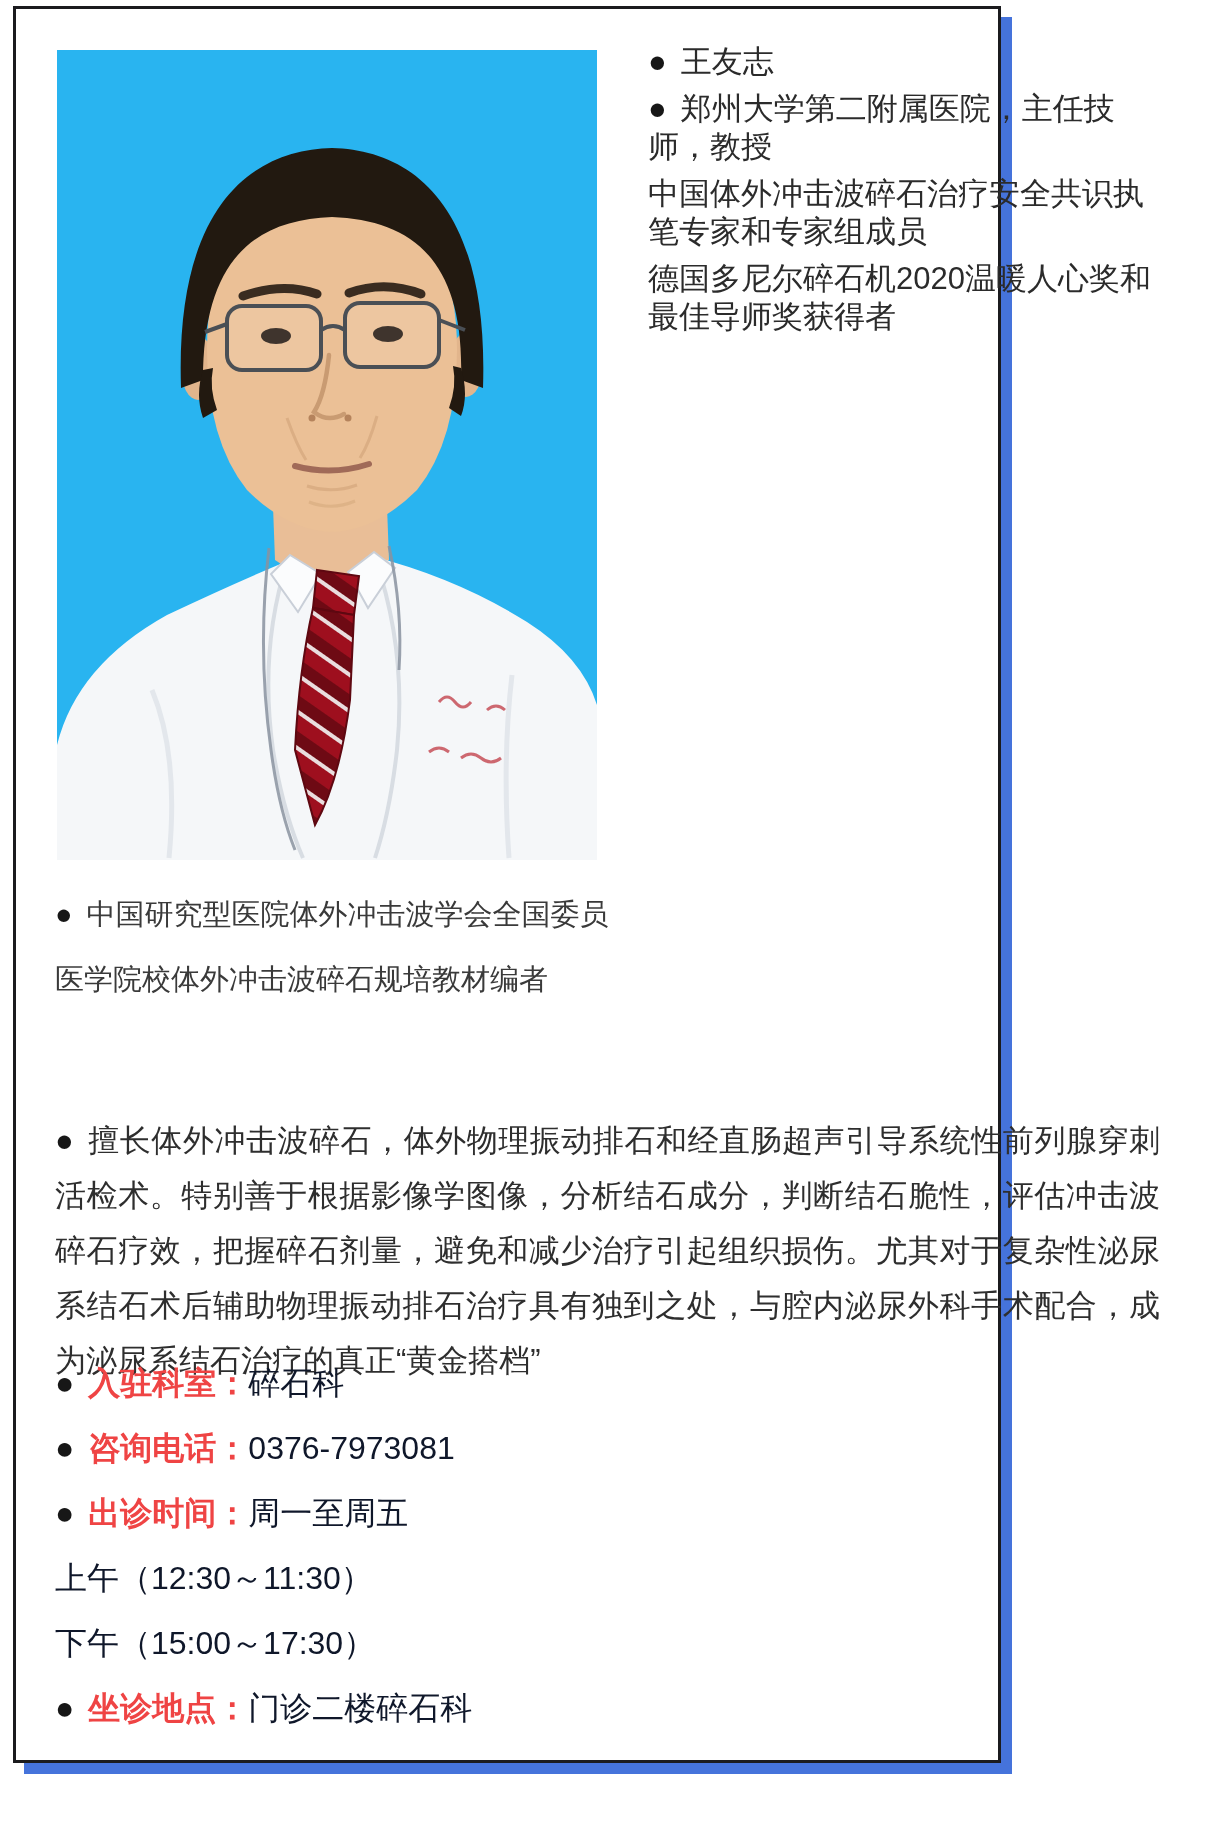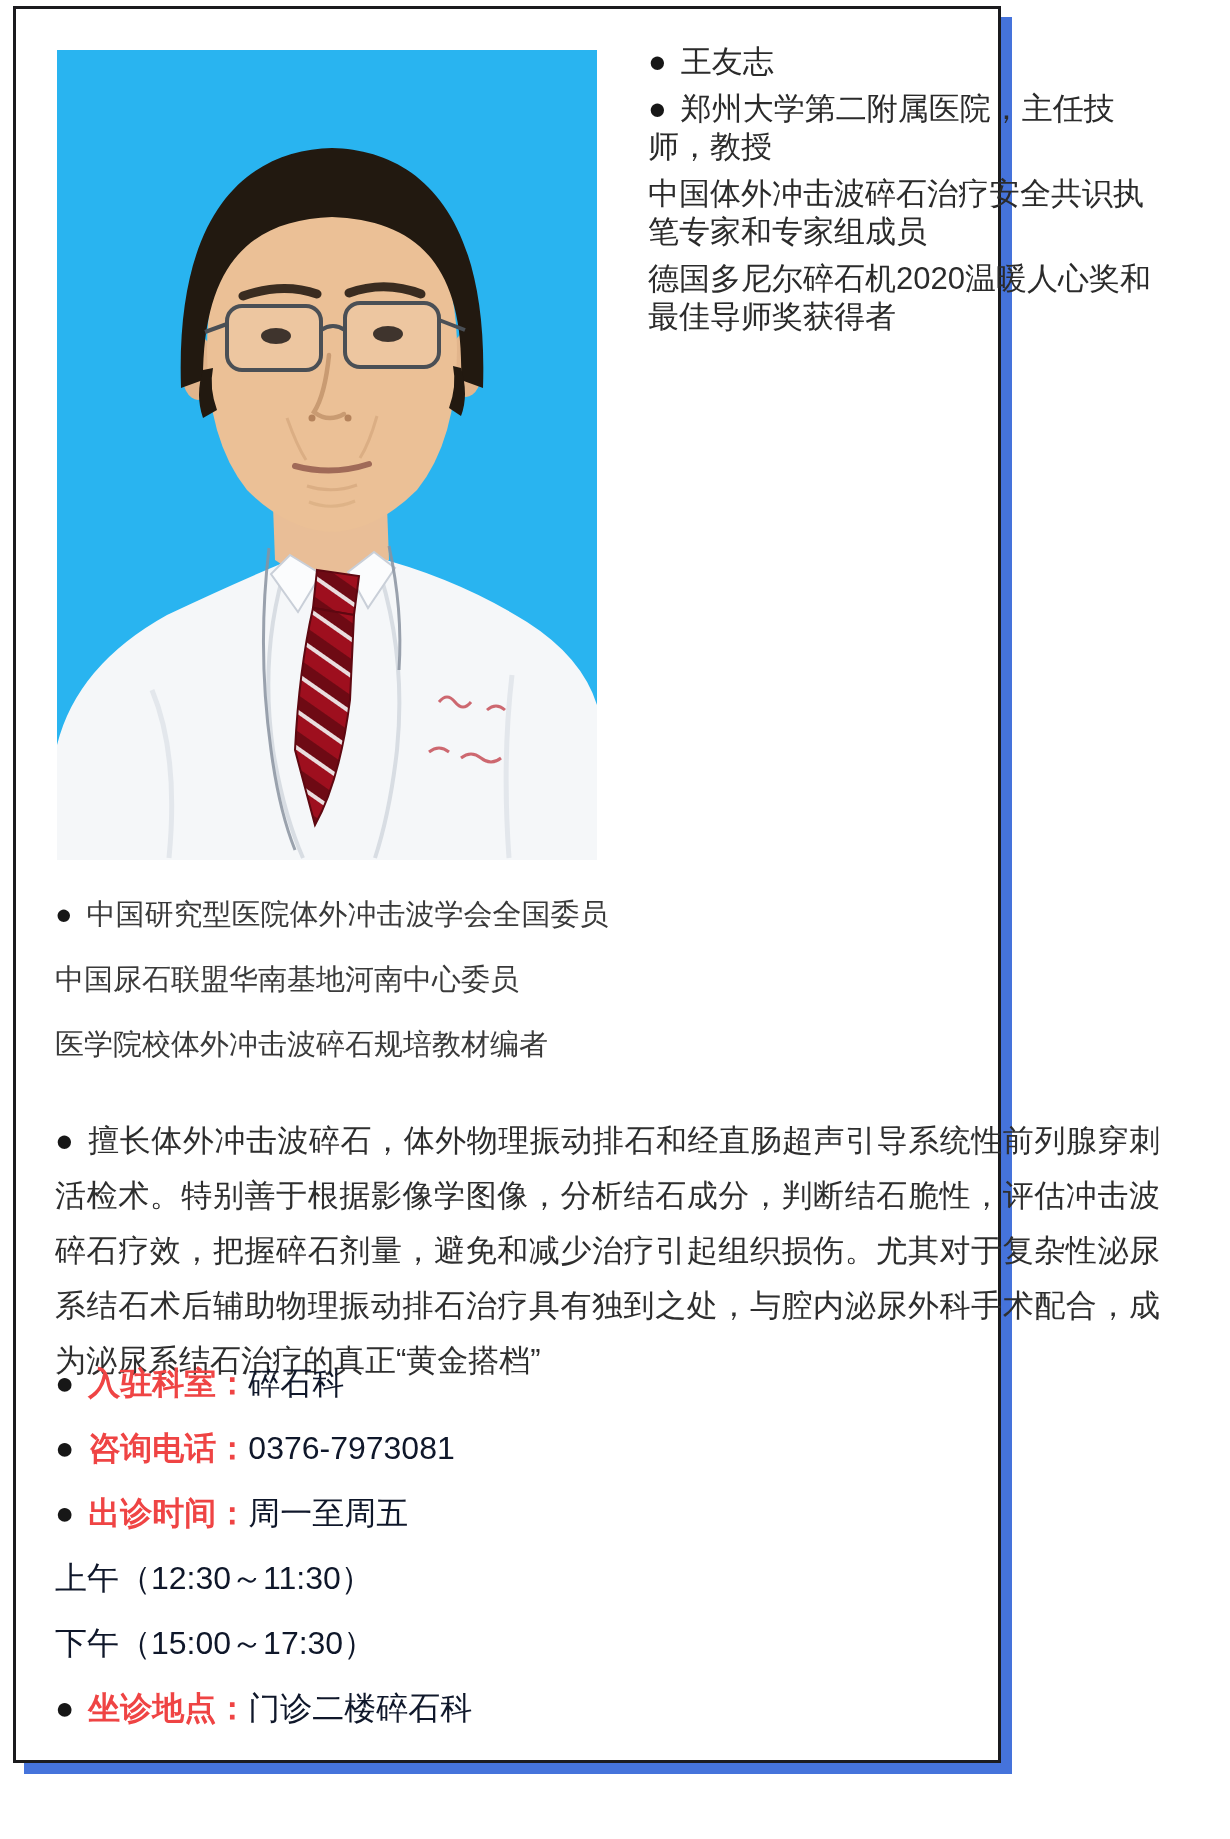--- a/index.html
+++ b/index.html
@@ -155,21 +155,20 @@
 
   <div class="header-col">
     <p><span class="bullet">●</span><span>王友志</span></p>
     <p><span class="bullet">●</span><span>郑州大学第二附属医院，主任技师，教授</span></p>
     <p><span>中国体外冲击波碎石治疗安全共识执笔专家和专家组成员</span></p>
     <p><span>德国多尼尔碎石机2020温暖人心奖和最佳导师奖获得者</span></p>
   </div>
 
   <div class="memberships">
     <p class="plain"><span class="bullet">●</span><span>中国研究型医院体外冲击波学会全国委员</span></p>
-    <p class="plain"><span>中国尿石联盟华南基地河南中心委员</span></p>
     <p class="plain"><span>医学院校体外冲击波碎石规培教材编者</span></p>
   </div>
 
   <div class="specialty">
     <span class="bullet">●</span><span>擅长体外冲击波碎石，体外物理振动排石和经直肠超声引导系统性前列腺穿刺活检术。特别善于根据影像学图像，分析结石成分，判断结石脆性，评估冲击波碎石疗效，把握碎石剂量，避免和减少治疗引起组织损伤。尤其对于复杂性泌尿系结石术后辅助物理振动排石治疗具有独到之处，与腔内泌尿外科手术配合，成为泌尿系结石治疗的真正“黄金搭档”</span>
   </div>
 
   <div class="contact">
     <p><span class="bullet">●</span><span class="lbl">入驻科室：</span><span class="val">碎石科</span></p>
     <p><span class="bullet">●</span><span class="lbl">咨询电话：</span><span class="val">0376-7973081</span></p>

